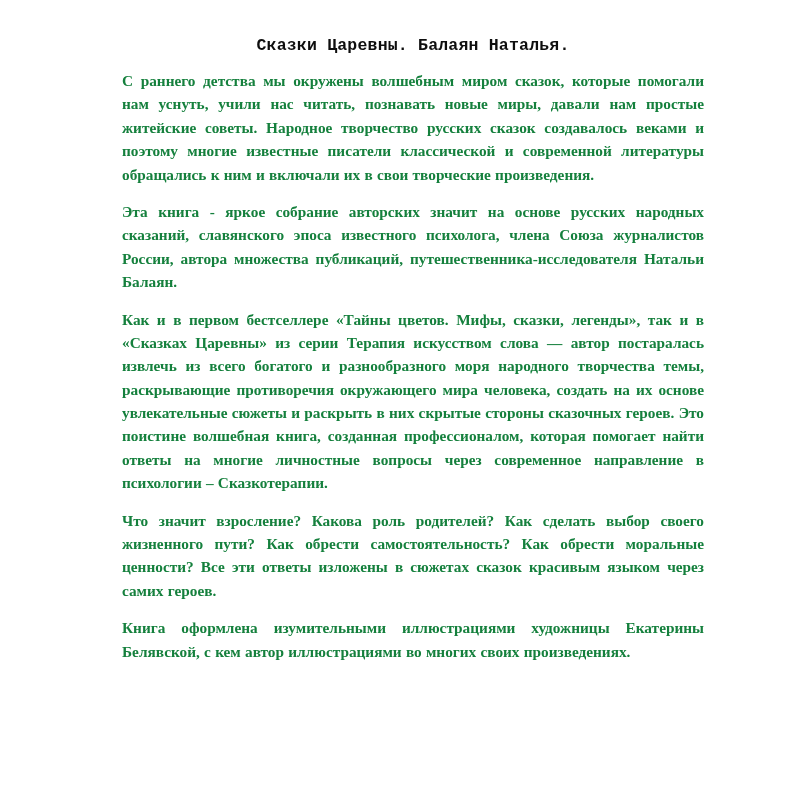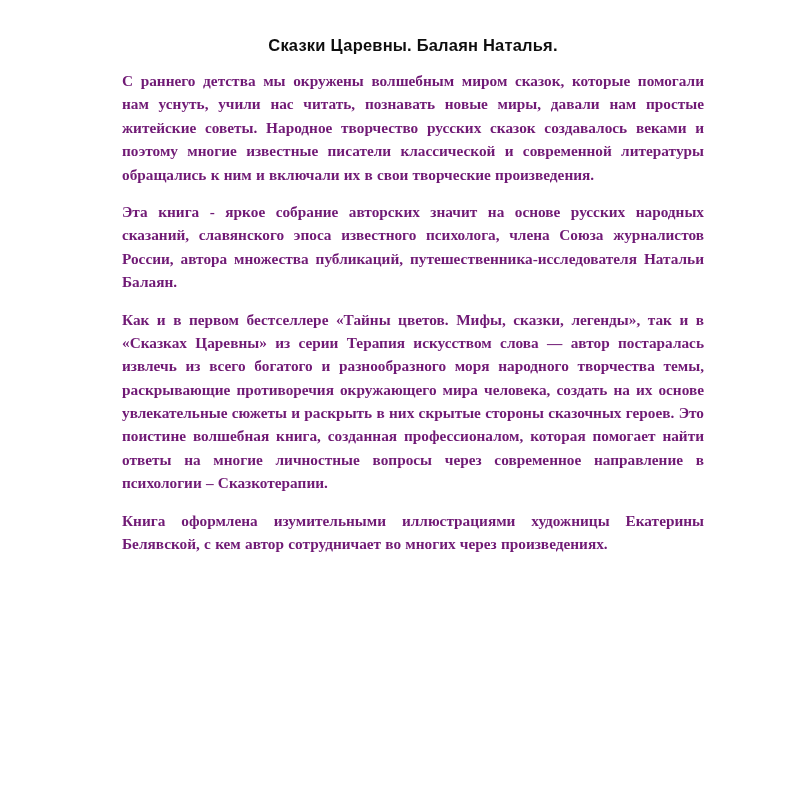--- a/index.html
+++ b/index.html
@@ -16,48 +16,49 @@
   }
   .page {
     box-sizing: border-box;
     width: 800px;
     height: 800px;
     padding: 28px 96px 20px 122px;
     background: #ffffff;
     position: relative;
   }
   .doc-title {
-    font-family: Liberation Sans, sans-serif;
+    font-family: Liberation Mono, monospace;
     font-weight: bold;
     font-size: 16.5px;
     text-align: center;
     margin: 8px 0 14px 0;
     letter-spacing: 0.2px;
     color: #0e0e0e;
   }
   .para {
     font-family: "Liberation Serif", serif;
     font-weight: bold;
     font-size: 15.3px;
     line-height: 1.53;
     text-align: justify;
     text-justify: inter-word;
     margin: 0 0 14px 0;
-    color: #701a75;
+    color: #15803d;
     word-spacing: 0.4px;
   }
   .para.last {
     margin-bottom: 0;
   }
 </style>
 </head>
 <body>
 
 <div class="page">
 
   <h1 class="doc-title">Сказки Царевны. Балаян Наталья.</h1>
 
   <p class="para">С раннего детства мы окружены волшебным миром сказок, которые помогали нам уснуть, учили нас читать, познавать новые миры, давали нам простые житейские советы. Народное творчество русских сказок создавалось веками и поэтому многие известные писатели классической и современной литературы обращались к ним и включали их в свои творческие произведения.</p>
   <p class="para">Эта книга - яркое собрание авторских значит на основе русских народных сказаний, славянского эпоса известного психолога, члена Союза журналистов России, автора множества публикаций, путешественника-исследователя Натальи Балаян.</p>
   <p class="para">Как и в первом бестселлере «Тайны цветов. Мифы, сказки, легенды», так и в «Сказках Царевны» из серии Терапия искусством слова — автор постаралась извлечь из всего богатого и разнообразного моря народного творчества темы, раскрывающие противоречия окружающего мира человека, создать на их основе увлекательные сюжеты и раскрыть в них скрытые стороны сказочных героев. Это поистине волшебная книга, созданная профессионалом, которая помогает найти ответы на многие личностные вопросы через современное направление в психологии – Сказкотерапии.</p>
-  <p class="para last">Книга оформлена изумительными иллюстрациями художницы Екатерины Белявской, с кем автор сотрудничает во многих через произведениях.</p>
+  <p class="para">Что значит взросление? Какова роль родителей? Как сделать выбор своего жизненного пути? Как обрести самостоятельность? Как обрести моральные ценности? Все эти ответы изложены в сюжетах сказок красивым языком через самих героев.</p>
+  <p class="para last">Книга оформлена изумительными иллюстрациями художницы Екатерины Белявской, с кем автор иллюстрациями во многих своих произведениях.</p>
 
 </div>
 
 </body></html>

